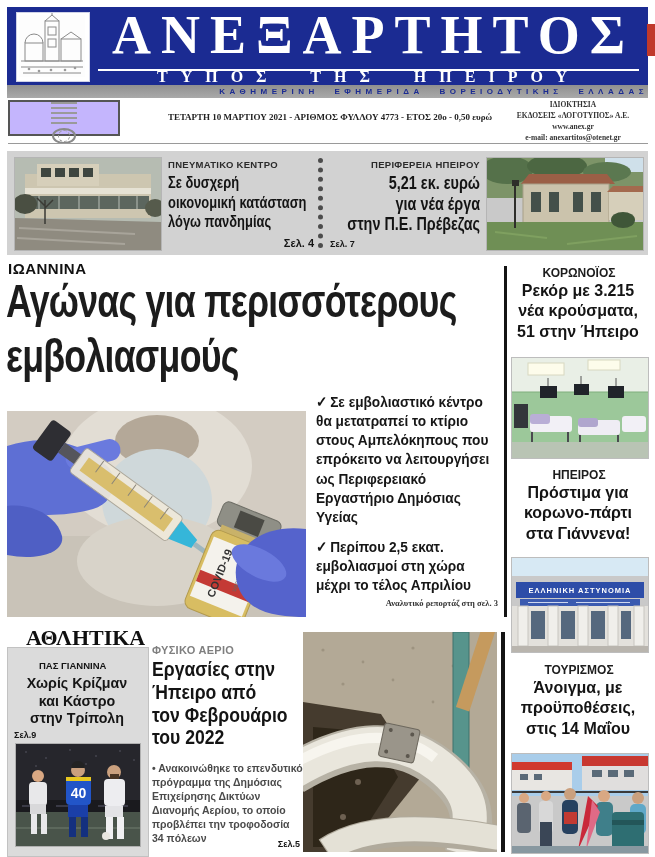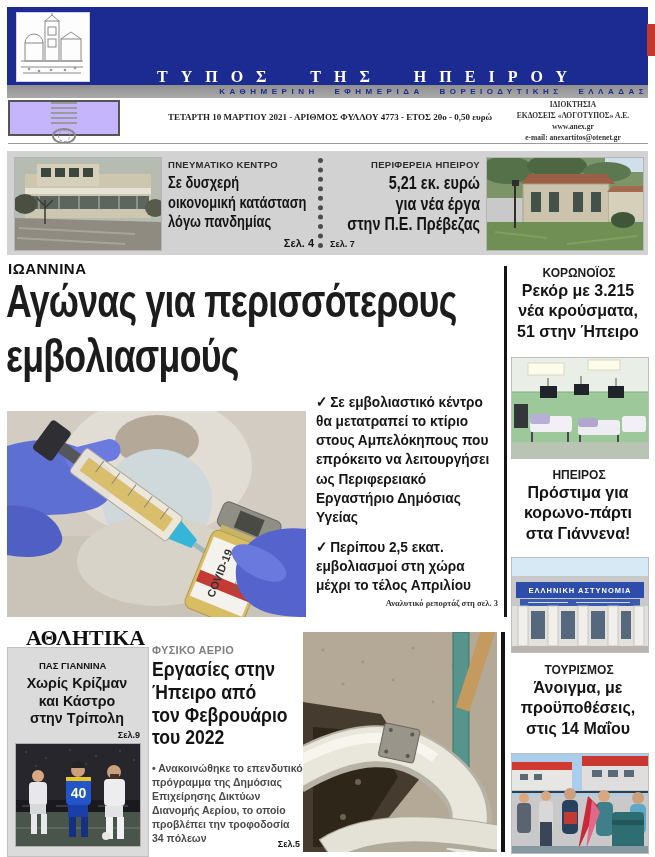--- a/index.html
+++ b/index.html
@@ -73,21 +73,21 @@
            color:#141414;transform:scaleX(.94);transform-origin:50% 0;}
   .rc-page{left:509px;width:137px;text-align:right;font-size:9px;font-weight:bold;margin-top:48px;}
   .rc-photo{left:511px;width:136px;border:1px solid #bdbdbd;}
 
   
   .sports-title{left:26px;top:625px;font-family:"Liberation Serif",serif;font-size:22px;font-weight:bold;color:#101010;}
   .sports-box{left:7px;top:647px;width:140px;height:208px;background:#dbdbdb;border:1px solid #c2c2c2;}
   .sp-kicker{left:7px;top:660px;width:118px;font-size:9.5px;font-weight:bold;padding-left:32px;}
   .sp-head{left:15px;top:674px;width:124px;text-align:center;font-size:15px;font-weight:bold;line-height:1.18;
            transform:scaleX(.95);transform-origin:50% 0;}
-  .sp-page{left:14px;top:730px;width:126px;text-align:right;font-size:9px;font-weight:bold;}
+  .sp-page{left:14px;top:730px;width:126px;font-size:9px;font-weight:bold;}
   .sp-photo{left:15px;top:743px;width:124px;height:102px;border:1px solid #b0b0b0;}
 
   
   .gas-kicker{left:152px;top:644px;font-size:11px;font-weight:bold;color:#7f7f7f;letter-spacing:.3px;}
   .gas-head{left:152px;top:658px;font-size:20px;font-weight:bold;line-height:1.14;color:#141414;
             transform:scaleX(.88);transform-origin:0 0;}
   .gas-body{left:152px;top:761px;width:152px;font-size:10.5px;font-weight:bold;line-height:1.34;color:#4a4a4a;}
   .gas-page{left:152px;top:839px;width:148px;text-align:right;font-size:9px;font-weight:bold;}
   .gas-photo{left:303px;top:632px;width:194px;height:220px;}
   .bottom-divider{left:501px;top:632px;width:4px;height:220px;background:#141414;}
@@ -117,20 +117,21 @@
         </g>
         <g fill="#9a9a9a">
           <circle cx="12" cy="56" r="1.3"></circle>
             <circle cx="22" cy="58" r="1.3"></circle>
             <circle cx="48" cy="57" r="1.3"></circle>
           <circle cx="58" cy="55" r="1.3"></circle>
             <circle cx="34" cy="57" r="1.3"></circle>
         </g>
       </svg>
     </div>
+    <div class="abs mh-title"><span>ΑΝΕΞΑΡΤΗΤΟΣ</span></div>
     <div class="abs mh-sub">ΤΥΠΟΣ ΤΗΣ ΗΠΕΙΡΟΥ</div>
   </div>
   <div class="abs tagline">ΚΑΘΗΜΕΡΙΝΗ ΕΦΗΜΕΡΙΔΑ ΒΟΡΕΙΟΔΥΤΙΚΗΣ ΕΛΛΑΔΑΣ</div>
   <div class="abs red-tab"></div>
 
   <div class="abs elta-box">
     <span class="mini-lines">
         <i></i>
         <i></i>
         <i></i>

